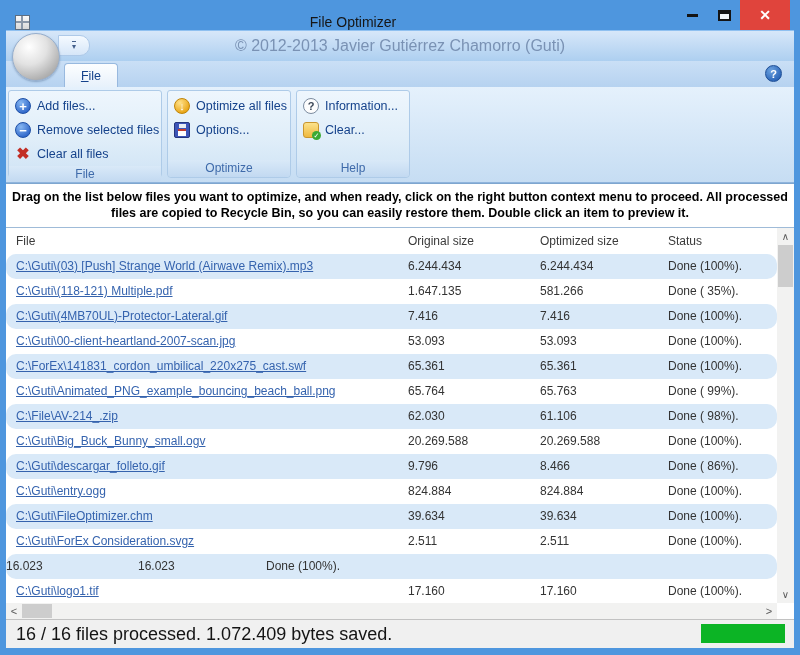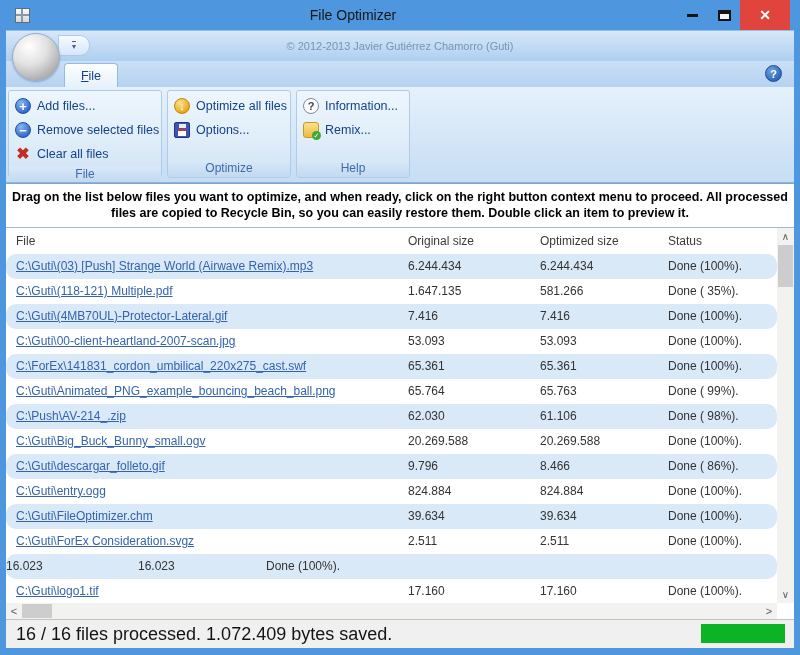--- a/index.html
+++ b/index.html
@@ -1,38 +1,38 @@
 <!DOCTYPE html>
 <html style="--titlebar: #4E96DE; --close-button: #E0443C; --row-stripe: #D9E9F8; --link: #3563AE; --progress: #0CB425;"><head>
 <meta charset="utf-8">
 <style>
   html,body{margin:0;padding:0;}
   body{width:800px;height:655px;overflow:hidden;position:relative;
        font-family:"Liberation Sans",sans-serif;background:var(--titlebar,#4E96DE);}
   .win{position:absolute;inset:0;}
 
   
-  .titlebar{position:absolute;top:0;left:0;right:0;height:30px;display:flex;align-items:center;}
+  .titlebar{position:absolute;top:0;left:0;right:0;height:30px;display:flex;align-items:flex-end;}
   .app-icon{width:15px;height:15px;margin-left:15px;box-sizing:border-box;border:1px solid #5E6E80;
     background-image:linear-gradient(to right,transparent 5px,#8A97A8 5px,#8A97A8 7px,transparent 7px),
                      linear-gradient(to bottom,transparent 5px,#8A97A8 5px,#8A97A8 7px,transparent 7px),
                      linear-gradient(#FAFAFA,#D8D8D8);}
   .title{flex:1;text-align:center;font-size:14px;color:#161616;}
   .ctl{width:32px;height:30px;display:flex;align-items:center;justify-content:center;cursor:default;}
   .ctl .dash{width:11px;height:3px;background:#141414;}
   .ctl .maxbox{width:13px;height:11px;box-sizing:border-box;border:2px solid #141414;border-top:4px solid #141414;background:#F2F6FA;}
   .ctl.close{width:50px;background:var(--close-button,#E0443C);color:#fff;font-size:14px;font-weight:bold;margin-right:10px;}
 
   
   .content{position:absolute;left:6px;right:6px;top:30px;bottom:7px;display:flex;flex-direction:column;background:#fff;}
 
   
   .band{height:30px;flex:0 0 30px;background:linear-gradient(#D7E7F9,#ADCFF0);border-top:1px solid #8FC0F0;
         display:flex;align-items:center;justify-content:center;}
-  .copyright{font-size:11px;color:#7A92B4;}
+  .copyright{font-size:16px;color:#7A92B4;}
 
   
   .orb{position:absolute;left:6px;top:3px;width:46px;height:46px;border-radius:50%;z-index:6;
        background:radial-gradient(circle at 35% 28%,#FFFFFF,#E2E2E2 40%,#B4B4B4 72%,#909090 100%);
        border:1px solid #96AECC;box-shadow:0 1px 2px rgba(40,70,110,.35);}
   .qat{position:absolute;left:52px;top:5px;width:30px;height:19px;z-index:5;border-radius:0 10px 10px 0;
        background:linear-gradient(#F5FAFF,#D6E6F8);border:1px solid #AEC9E8;display:flex;align-items:center;justify-content:center;}
   .qat-glyph{font-size:8px;color:#44608C;border-top:1px solid #44608C;line-height:7px;padding-top:1px;}
 
   
@@ -191,21 +191,21 @@
       <div class="group g-help">
         <div class="gbody">
           <div class="rbtn">
             <span class="ric information">
                 <span class="g">?</span>
               </span>
             <span class="rlbl">Information...</span>
           </div>
           <div class="rbtn">
             <span class="ric about"></span>
-            <span class="rlbl">Remix...</span>
+            <span class="rlbl">Clear...</span>
           </div>
         </div>
         <div class="gcap">Help</div>
       </div>
 
     </div>
 
     <div class="instruction">Drag on the list below files you want to optimize, and when ready, click on the right button context menu to proceed. All processed files are copied to Recycle Bin, so you can easily restore them. Double click an item to preview it.</div>
 
     <div class="list">
@@ -246,21 +246,21 @@
             <div class="tc c-num2">65.361</div>
             <div class="tc c-status">Done (100%).</div>
           </div>
           <div class="trow">
             <div class="tc c-file"><a>C:\Guti\Animated_PNG_example_bouncing_beach_ball.png</a></div>
             <div class="tc c-num">65.764</div>
             <div class="tc c-num2">65.763</div>
             <div class="tc c-status">Done ( 99%).</div>
           </div>
           <div class="trow stripe">
-            <div class="tc c-file"><a>C:\Push\AV-214_.zip</a></div>
+            <div class="tc c-file"><a>C:\File\AV-214_.zip</a></div>
             <div class="tc c-num">62.030</div>
             <div class="tc c-num2">61.106</div>
             <div class="tc c-status">Done ( 98%).</div>
           </div>
           <div class="trow">
             <div class="tc c-file"><a>C:\Guti\Big_Buck_Bunny_small.ogv</a></div>
             <div class="tc c-num">20.269.588</div>
             <div class="tc c-num2">20.269.588</div>
             <div class="tc c-status">Done (100%).</div>
           </div>

